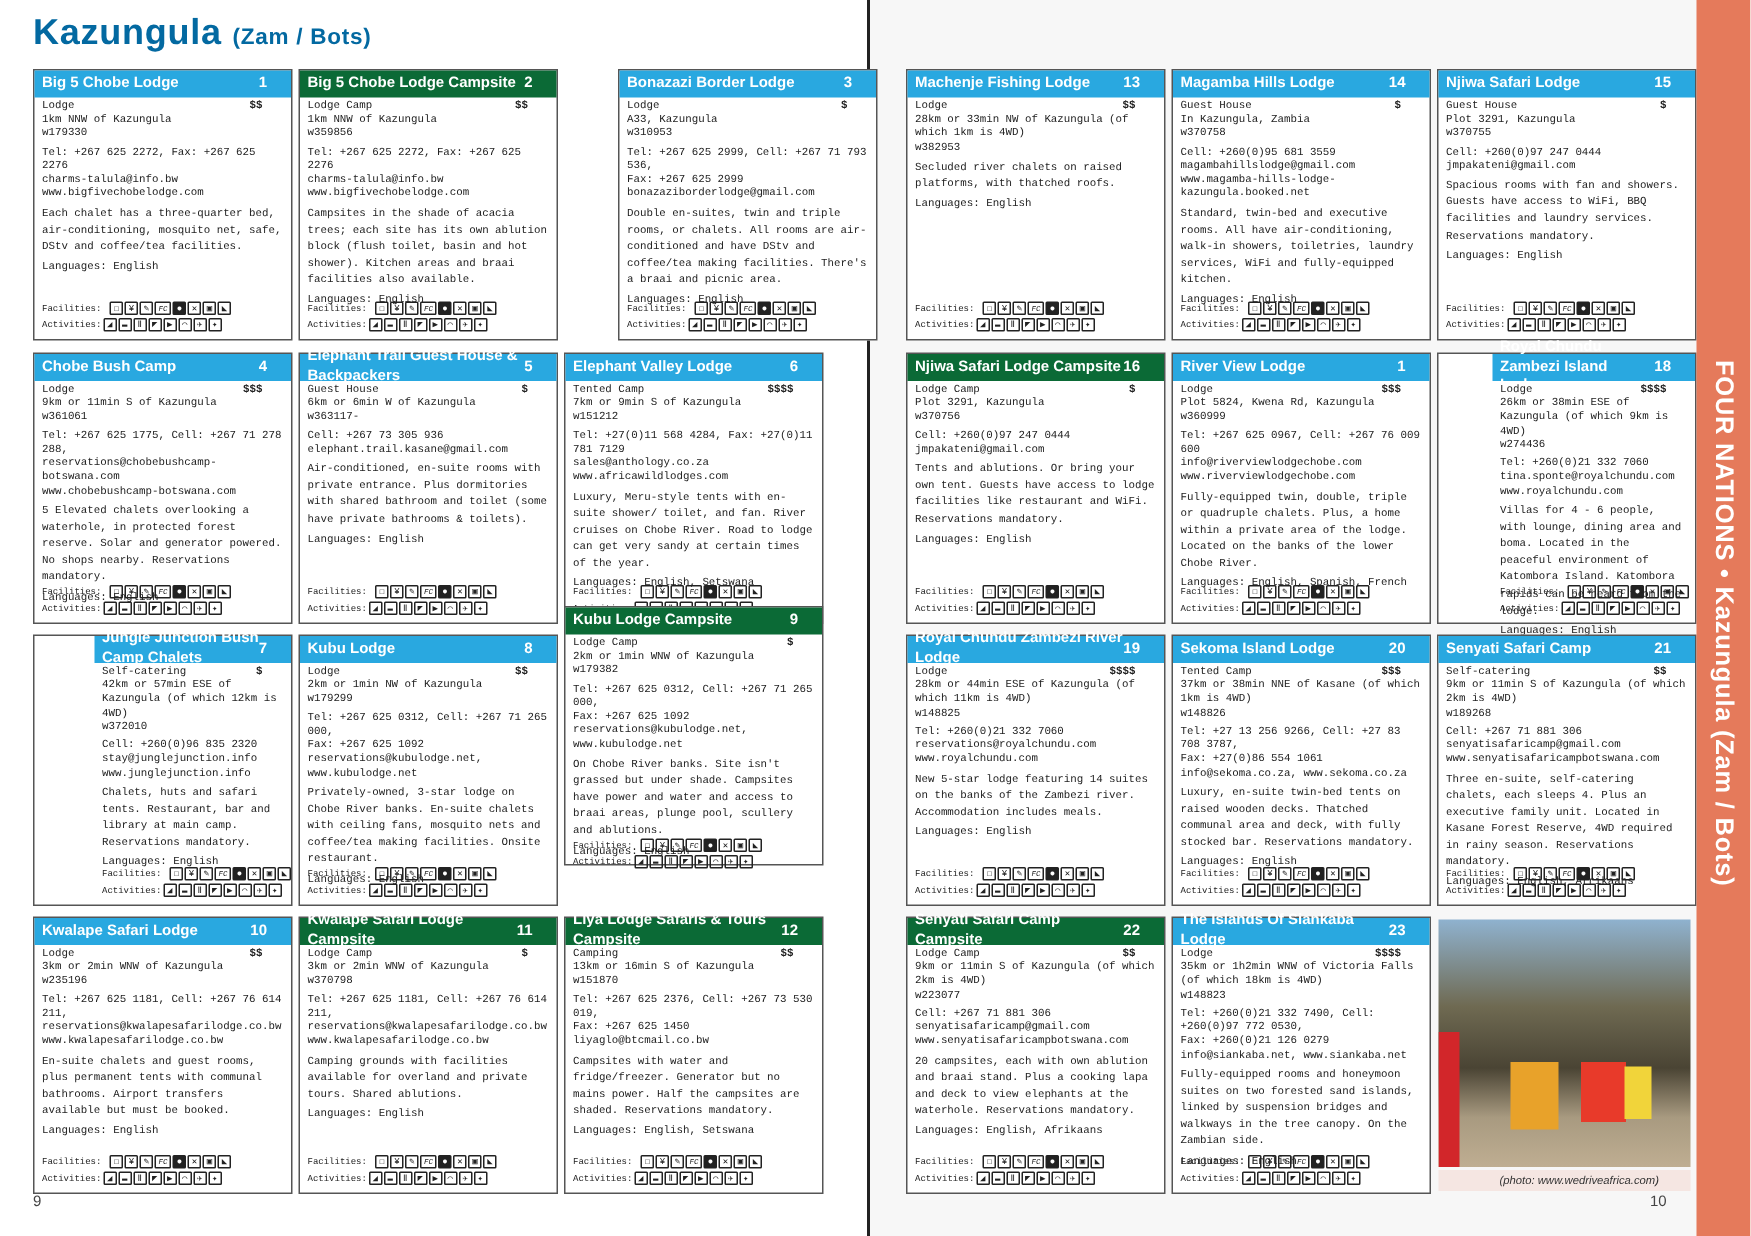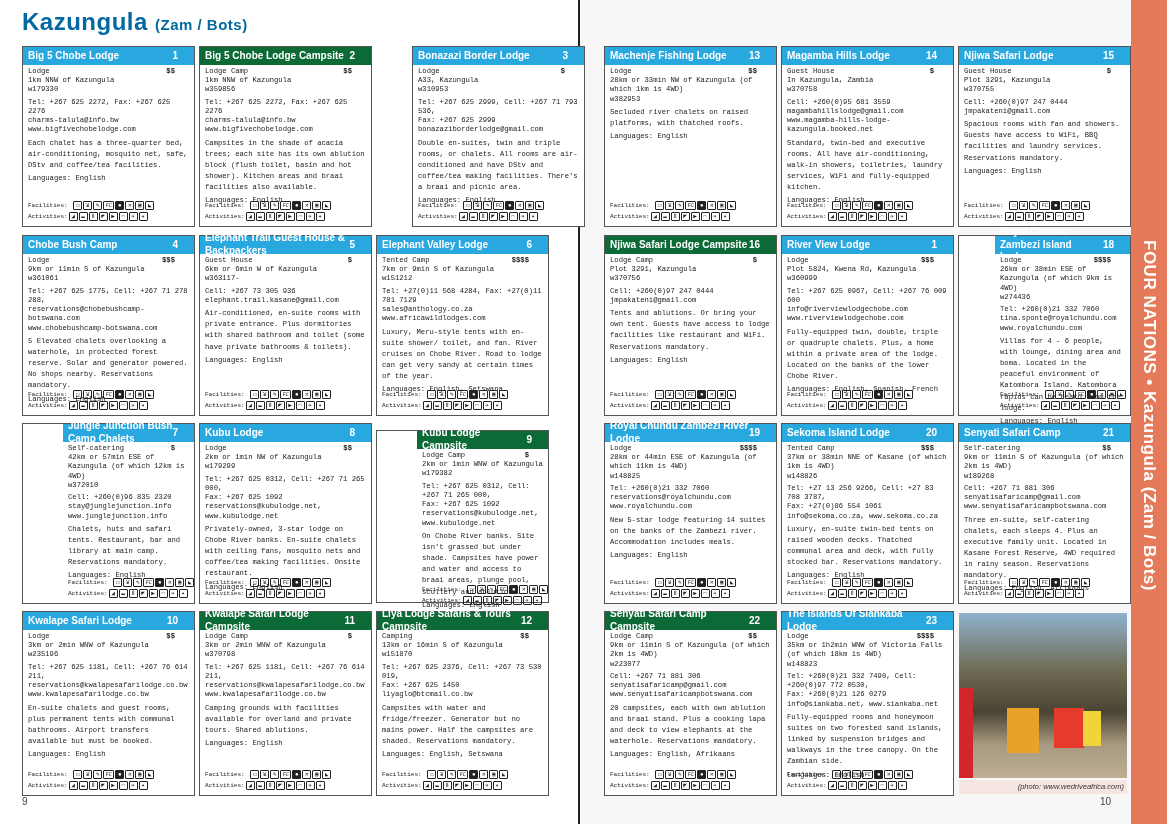--- a/index.html
+++ b/index.html
@@ -25,21 +25,21 @@
   .ico.dk{background:#222;color:#fff;}
   .ico.fc{width:11px;font-size:5px;font-style:italic;}
   .pagenum{position:absolute;font-size:10px;color:#444;}
   .tab{position:absolute;left:1131px;top:0;width:36px;height:824px;background:#e57a5b;}
   .tabtext{position:absolute;left:1131px;top:220px;width:36px;height:390px;writing-mode:vertical-rl;color:#fff;font-weight:bold;font-size:17px;display:flex;align-items:center;justify-content:center;letter-spacing:0.5px;}
   .photo{position:absolute;left:959px;top:613px;width:168px;height:165px;background:linear-gradient(180deg,#8fb2cf 0%,#6f6a52 35%,#4a4434 60%,#a89a80 80%,#bfae92 100%);overflow:hidden;}
   .photo .kiosk1{position:absolute;left:48px;top:95px;width:32px;height:45px;background:#e8a22a;}
   .photo .kiosk2{position:absolute;left:95px;top:95px;width:30px;height:40px;background:#e83a2a;}
   .photo .kiosk3{position:absolute;left:124px;top:98px;width:18px;height:35px;background:#f1d43a;}
   .photo .kiosk0{position:absolute;left:0;top:75px;width:14px;height:90px;background:#d2262a;}
-  .caption{position:absolute;left:959px;top:780px;width:168px;height:14px;background:#f5e6e2;font-size:7.5px;font-style:italic;text-align:right;padding-right:3px;line-height:14px;color:#333;}
+  .caption{position:absolute;left:959px;top:780px;width:168px;height:14px;background:#f5e6e2;font-size:7.5px;font-style:italic;text-align:right;padding-right:21px;line-height:14px;color:#333;}
 </style>
 </head>
 <body>
 
 <div class="page page-left"></div>
 <div class="spine"></div>
 <div class="page page-right"></div>
 
 <div class="title">
   <span>Kazungula</span>
@@ -319,21 +319,21 @@
             <span class="ico">Ⅱ</span>
             <span class="ico">◤</span>
             <span class="ico">▶</span>
             <span class="ico">⌒</span>
             <span class="ico">✈</span>
             <span class="ico">✦</span>
           </div>
       </div>
     </div>
     </div>
-    <div class="card" style="left: 376px; top: 430px; height: 173px; padding-left: 40px;">
+    <div class="card" style="left: 376px; top: 404px; height: 173px;">
     <div class="hd green">
       <span>Kubu Lodge Campsite</span>
       <span>9</span>
     </div>
     <div class="bd" style="height:161px">
       <div class="row1">
           <span>Lodge Camp</span>
           <span class="price">$</span>
         </div>
       <div>2km or 1min WNW of Kazungula</div>

